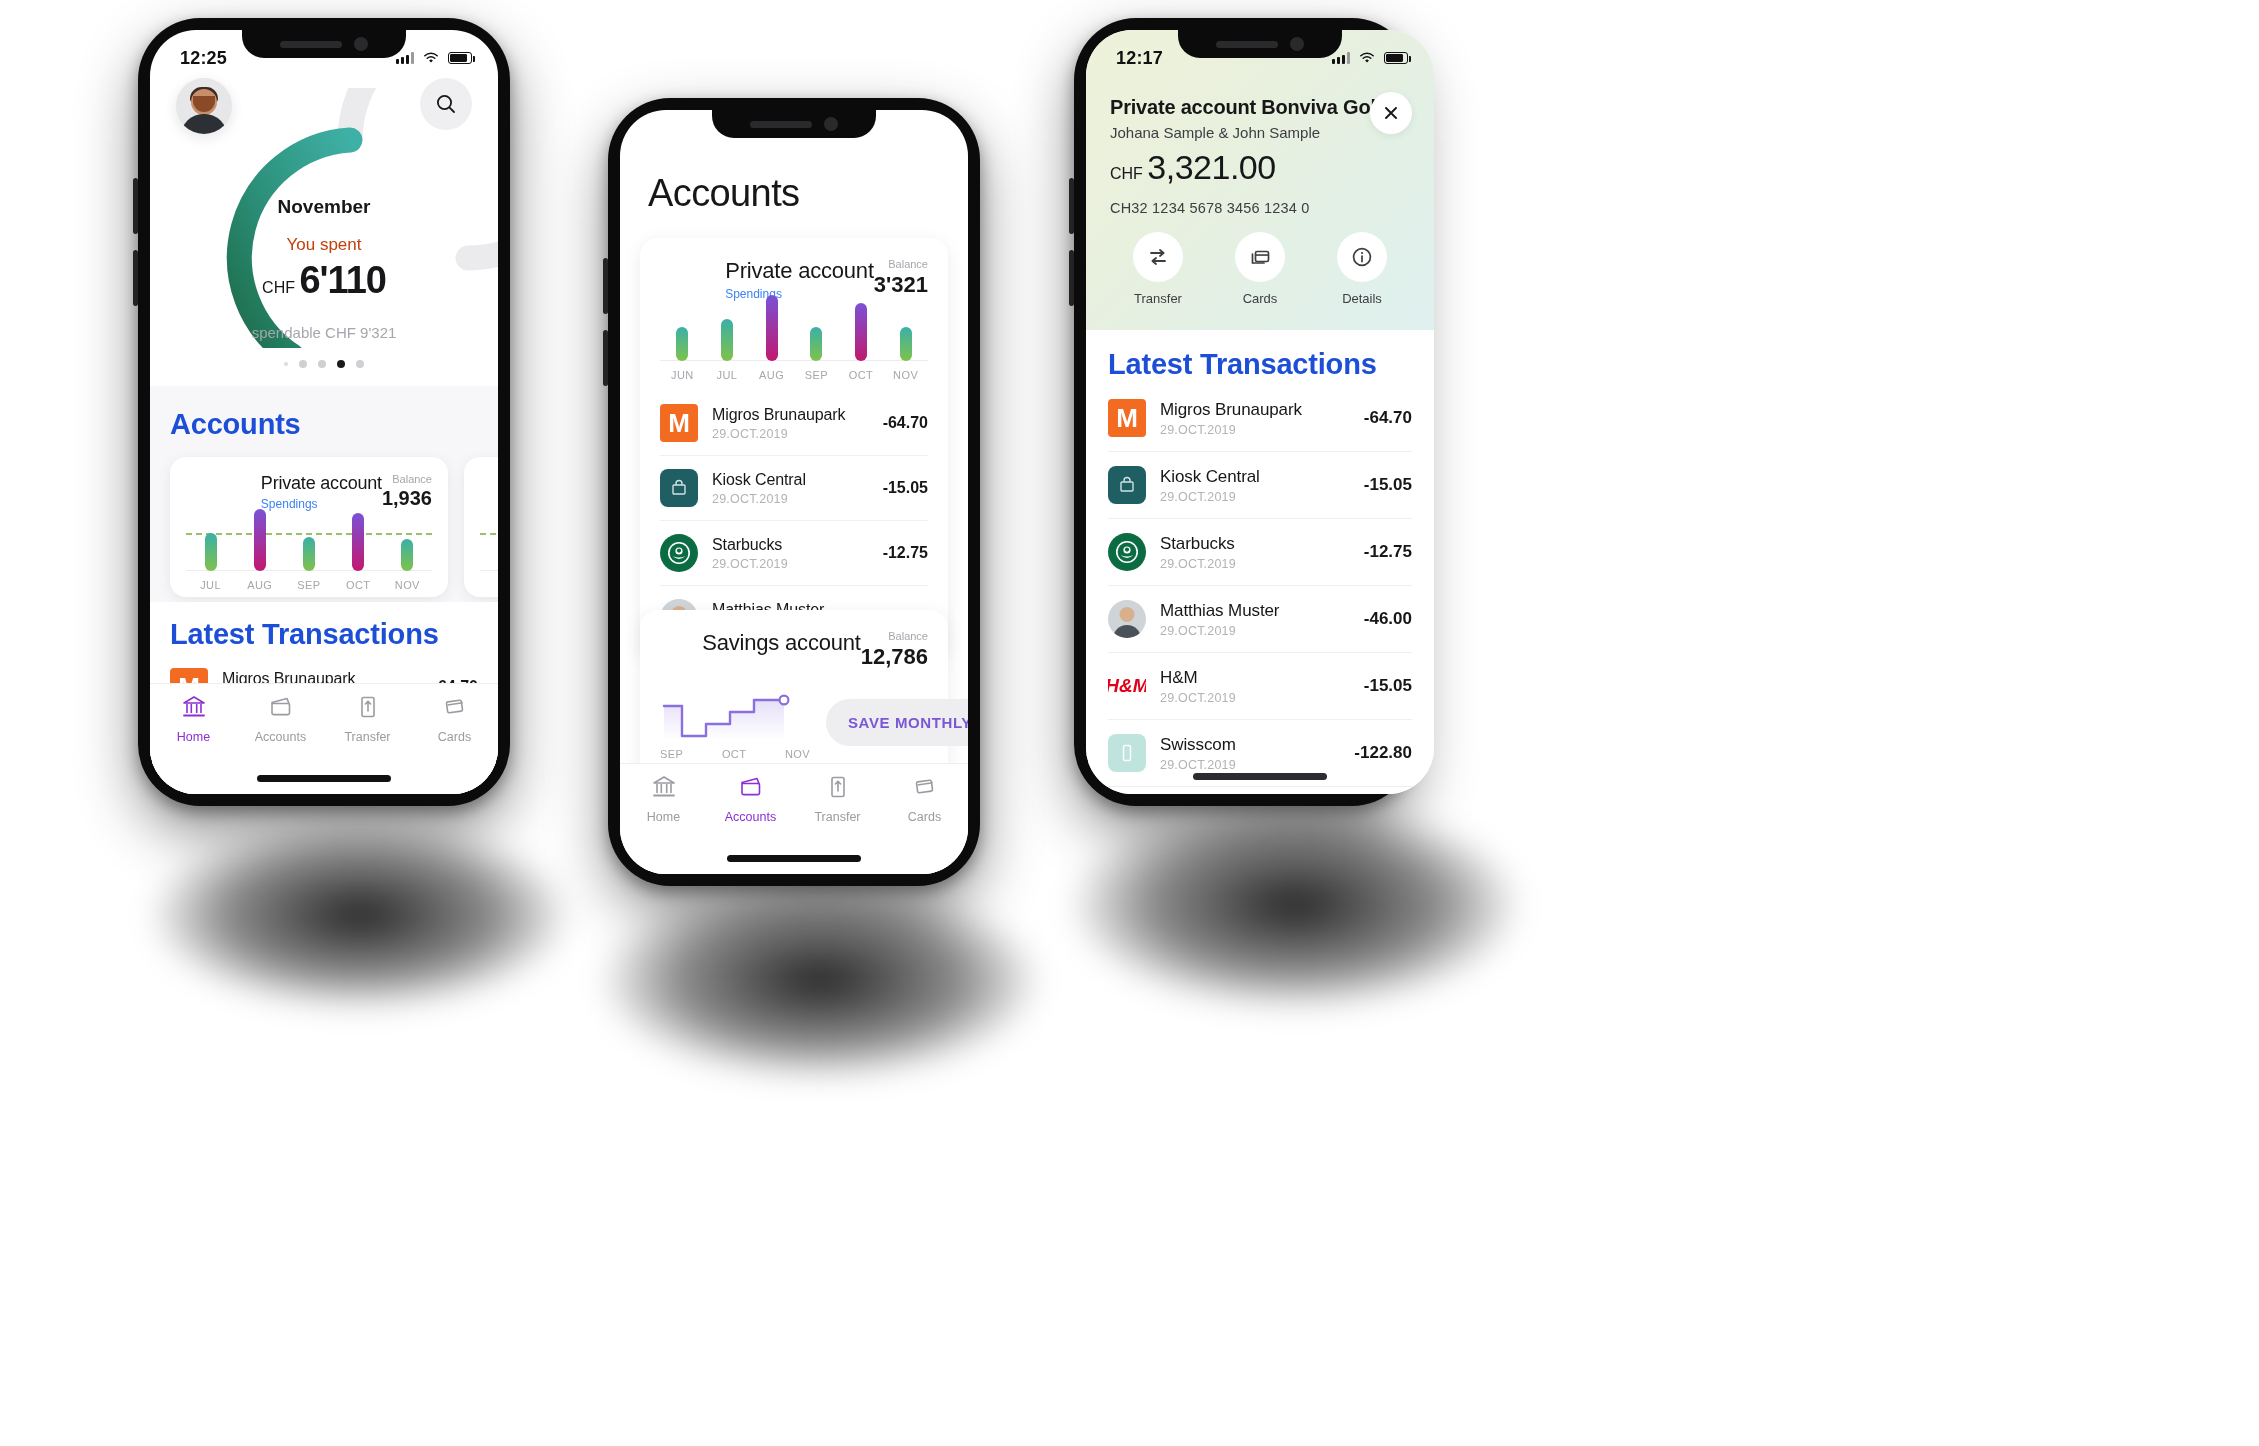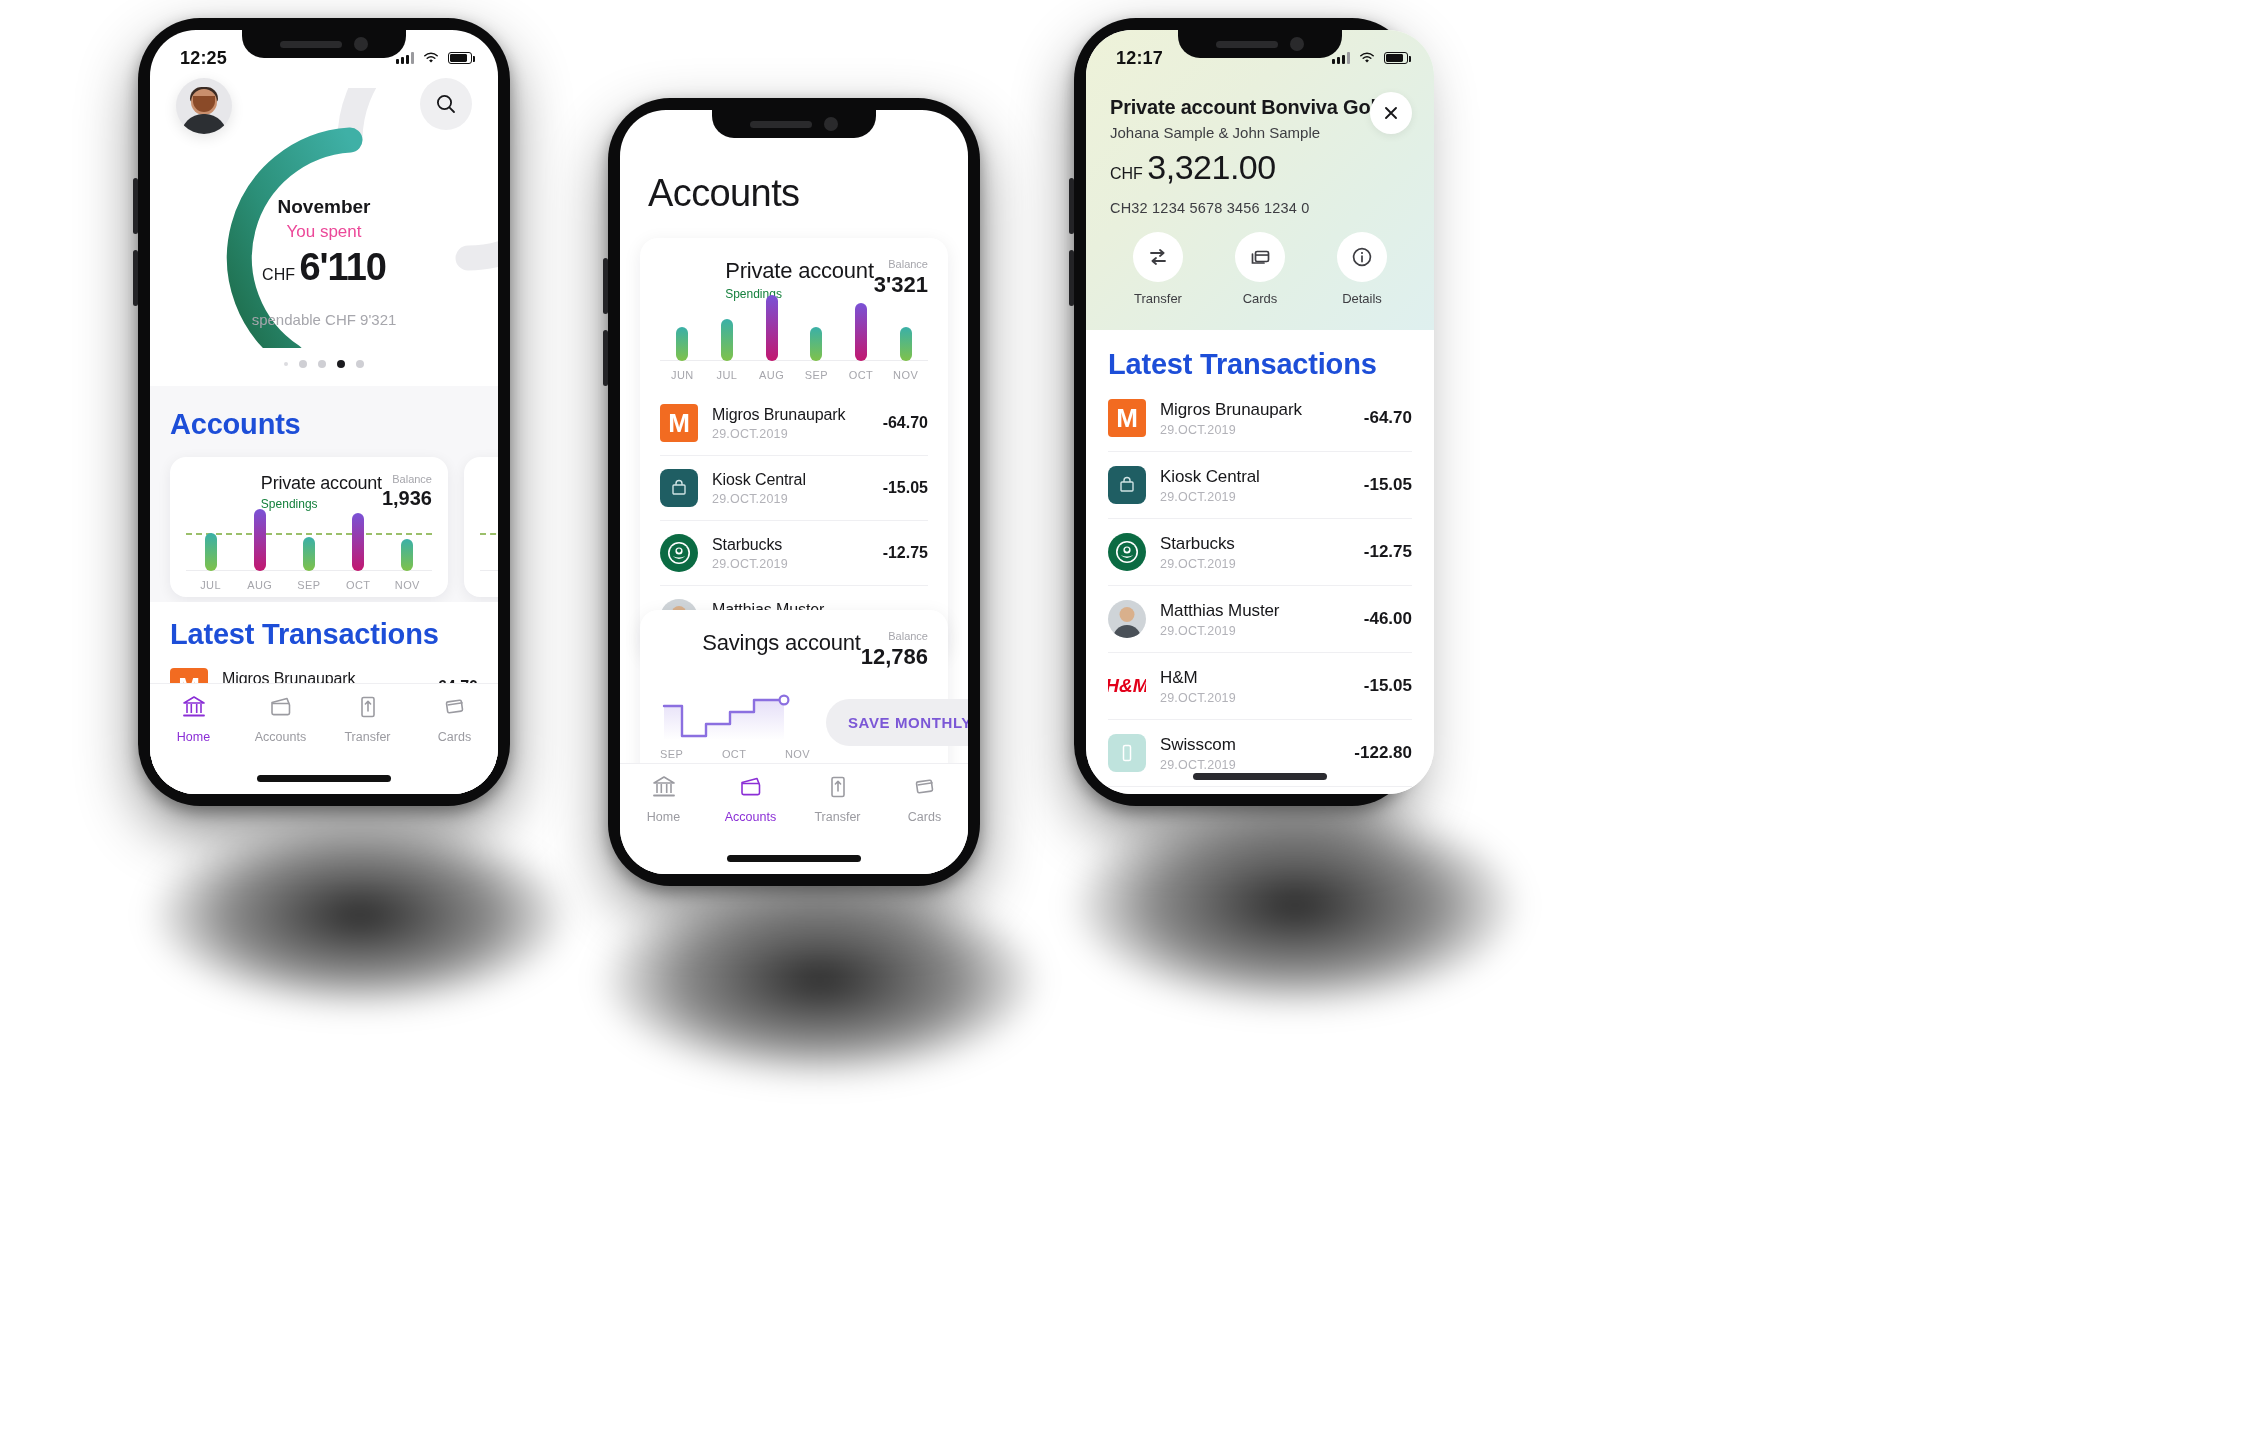--- a/index.html
+++ b/index.html
@@ -69,21 +69,21 @@
   #p1 .avatar .beard{ position:absolute; left:50%; top:33%; transform:translateX(-50%); width:22px;height:16px;border-radius:0 0 12px 12px; background:#8a4a28;}
   #p1 .avatar .body { position:absolute; left:50%; bottom:-6px; transform:translateX(-50%); width:46px;height:26px;border-radius:22px 22px 0 0; background:#2c2f33;}
   #p1 .searchbtn {
     position:absolute; right:26px; top:48px; width:52px; height:52px; border-radius:50%;
     background:#efeff1; display:flex; align-items:center; justify-content:center;
   }
 
   .gauge-wrap { position:absolute; left:0; right:0; top:58px; height:260px; }
   .gauge-txt { position:absolute; left:0; right:0; top:108px; text-align:center; }
   .g-month { font-size:19px; font-weight:700; color:#17171a; }
-  .g-spent { font-size:17px; color:#ec4899; margin-top:4px; }
+  .g-spent { font-size:17px; color:#c2410c; margin-top:17px; }
   .g-amt   { margin-top:4px; font-size:16px; color:#17171a; font-weight:400; }
   .g-amt b { font-size:38px; font-weight:700; letter-spacing:-1px; }
   .g-spendable { margin-top:22px; font-size:15px; color:#a6a6ac; }
 
   .dots { position:absolute; left:0; right:0; top:330px; display:flex; justify-content:center; align-items:center; gap:11px; }
   .dots i { width:8px; height:8px; border-radius:50%; background:#cfcfd4; display:block; }
   .dots i.sm { width:4px; height:4px; background:#dcdce0; }
   .dots i.on { background:#1b1b1f; }
 
   #p1 .lower {
@@ -92,21 +92,21 @@
   }
   #p1 .lower .pad { padding: 22px 20px 0 20px; }
   .acct-scroller { display:flex; gap:16px; margin-top:16px; }
   .acct-card {
     background:#fff; border-radius:16px; padding:16px 16px 12px 16px;
     box-shadow: 0 3px 14px rgba(20,20,40,.07);
     flex: 0 0 auto;
   }
   .acct-head { display:flex; justify-content:flex-end; align-items:flex-start; }
   .acct-name { font-size:18px; font-weight:400; color:#17171a; letter-spacing:-.2px;}
-  .acct-sub { font-size:12px; color:#15803d; margin-top:3px; }
+  .acct-sub { font-size:12px; color:#3b82f6; margin-top:3px; }
   .acct-balwrap { text-align:right; }
   .acct-ballbl { font-size:11px; color:#a6a6ac; }
   .acct-bal { font-size:20px; font-weight:700; color:#17171a; margin-top:2px; }
 
   .barchart { position:relative; margin-top:12px; height:62px; }
   .barchart .axis { position:absolute; left:0; right:0; bottom:14px; height:1px; background:#ececef; }
   .barchart .avgline { position:absolute; left:0; right:0; top:10px; height:0; border-top:2px dashed #9bbf6a; }
   .bars-row { position:absolute; left:0; right:0; bottom:14px; height:48px; display:flex; align-items:flex-end; justify-content:space-around; }
   .bar { width:12px; border-radius:7px; }
   .lbls-row { position:absolute; left:0; right:0; bottom:-6px; display:flex; justify-content:space-around; }

